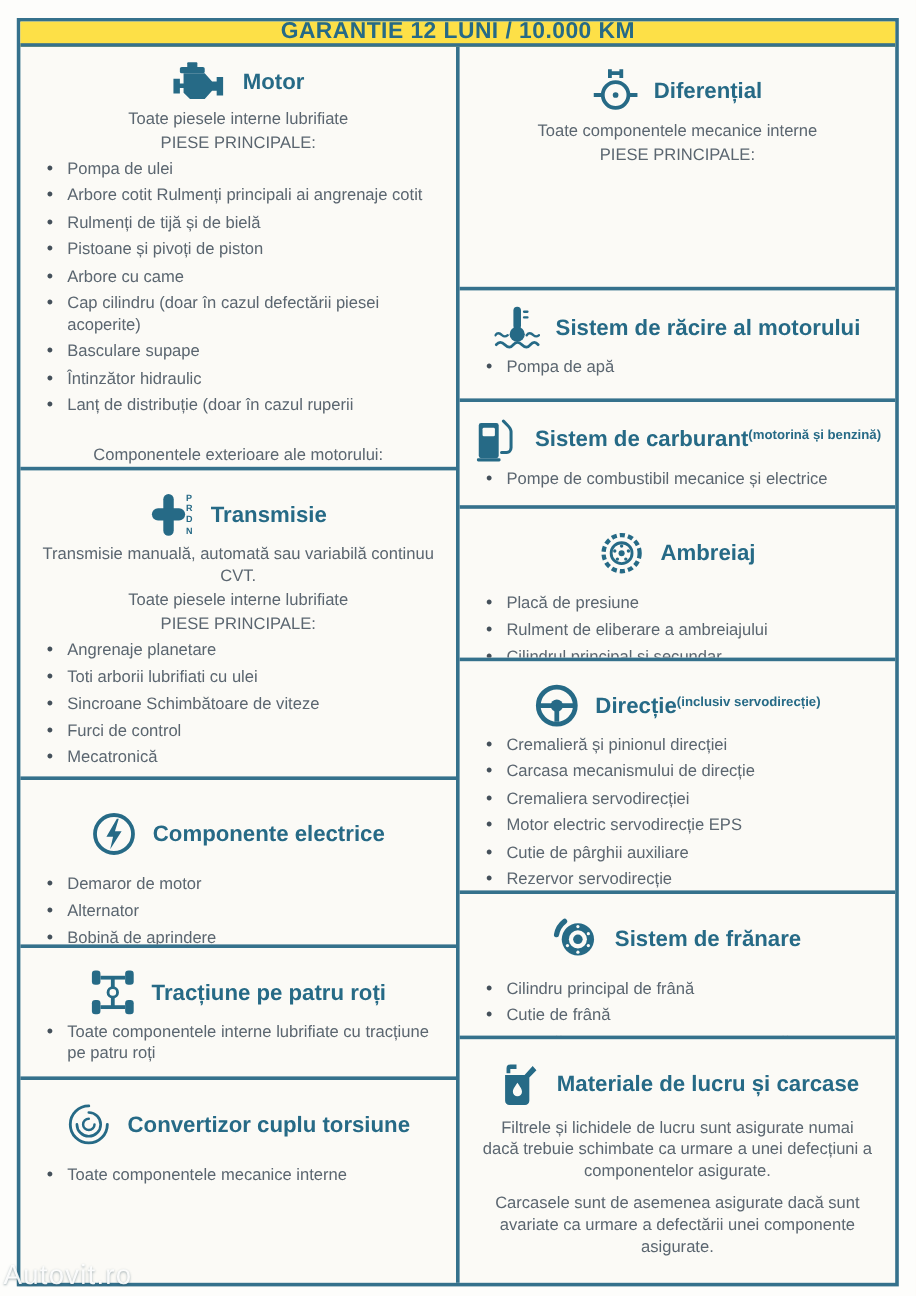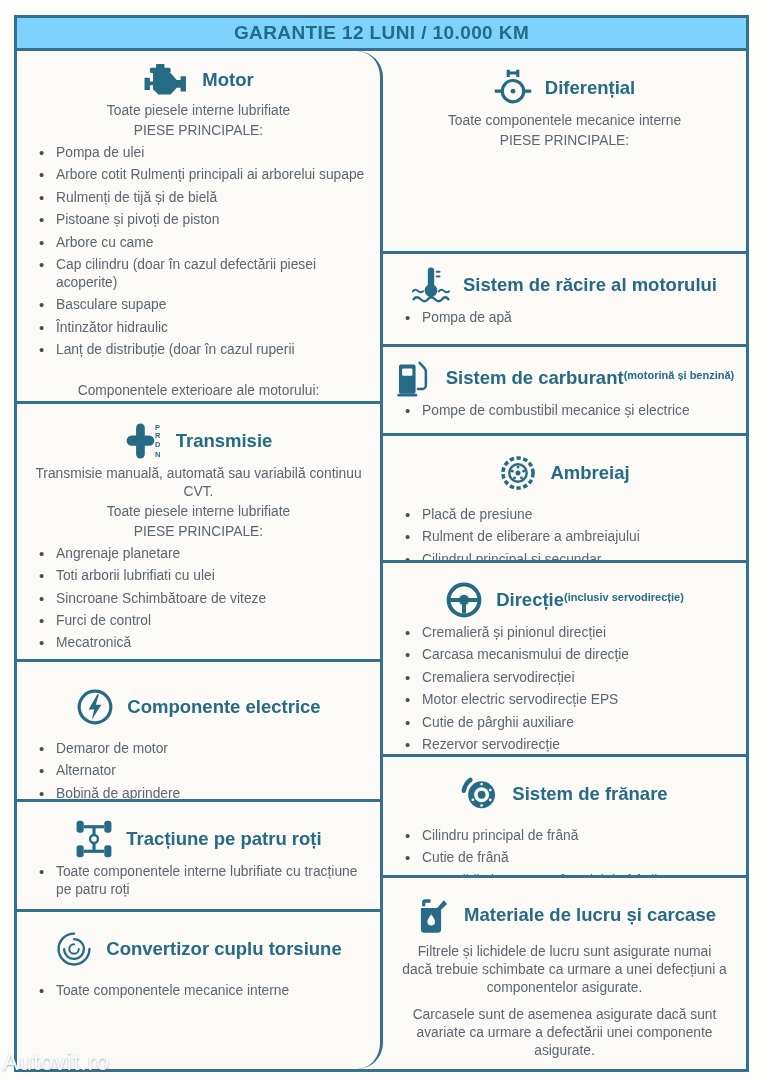--- a/index.html
+++ b/index.html
@@ -13,29 +13,29 @@
     width:763px;height:1080px;overflow:hidden;position:relative;
     background:#fdfdfb;
     font-family:"Liberation Sans",sans-serif;
   }
   .page{
     position:absolute;top:15px;left:14px;width:735px;height:1057px;
     box-sizing:border-box;border:3px solid var(--teal);
     background:var(--bg);display:flex;flex-direction:column;
   }
   .page-header{
-    flex:0 0 auto;height:33px;box-sizing:border-box;
+    flex:0 0 auto;height:21px;box-sizing:border-box;
     border-bottom:3px solid var(--teal);
-    display:flex;align-items:center;justify-content:center;background:#7dd3fc;text-align:right;
+    display:flex;align-items:center;justify-content:center;background:#fde047;text-align:right;
   }
   .page-header h1{
     margin:0;font-size:19px;font-weight:bold;color:var(--accent);letter-spacing:.4px;
   }
   .columns{display:flex;flex:1;min-height:0;}
-  .col-left{flex:0 0 366px;width:366px;box-sizing:border-box;border-right:3px solid var(--teal);display:flex;flex-direction:column;border-radius:26px;}
+  .col-left{flex:0 0 366px;width:366px;box-sizing:border-box;border-right:3px solid var(--teal);display:flex;flex-direction:column;}
   .col-right{flex:1;display:flex;flex-direction:column;min-width:0;}
   .sec{
     box-sizing:border-box;border-bottom:3px solid var(--teal);
     overflow:hidden;padding:4px 6px;
   }
   .col-left .sec:last-child,.col-right .sec:last-child{border-bottom:none;flex:1;}
   .l1{height:353px}.l2{height:258px}.l3{height:140px}.l4{height:110px}
   .r1{height:203px}.r2{height:93px}.r3{height:89px}.r4{height:127px}.r5{height:194px}.r6{height:121px}
   .sec-head{display:flex;align-items:center;justify-content:center;gap:13px;margin:8px 0 5px;}
   .sec-head.pad-top{margin-top:22px;}
@@ -87,21 +87,21 @@
               <rect x="9" y="6" width="27" height="7" rx="2"></rect>
               <path d="M13 13 H36 L44 22 H49 V17 H56 V37 H49 V32 H44 L36 41 H20 L13 34 V29 H9 V35 H2 V19 H9 V24 H13 Z"></path>
             </svg>
           </span>
           <h2 class="title">Motor</h2>
         </div>
         <p class="center">Toate piesele interne lubrifiate</p>
         <p class="center">PIESE PRINCIPALE:</p>
         <ul class="items">
           <li>Pompa de ulei</li>
-          <li>Arbore cotit Rulmenți principali ai arborelui supape</li>
+          <li>Arbore cotit Rulmenți principali ai angrenaje cotit</li>
           <li>Rulmenți de tijă și de bielă</li>
           <li>Pistoane și pivoți de piston</li>
           <li>Arbore cu came</li>
           <li>Cap cilindru (doar în cazul defectării piesei acoperite)</li>
           <li>Basculare supape</li>
           <li>Întinzător hidraulic</li>
           <li>Lanț de distribuție (doar în cazul ruperii</li>
         </ul>
         <p class="center mid">Componentele exterioare ale motorului:</p>
         <ul class="items">

